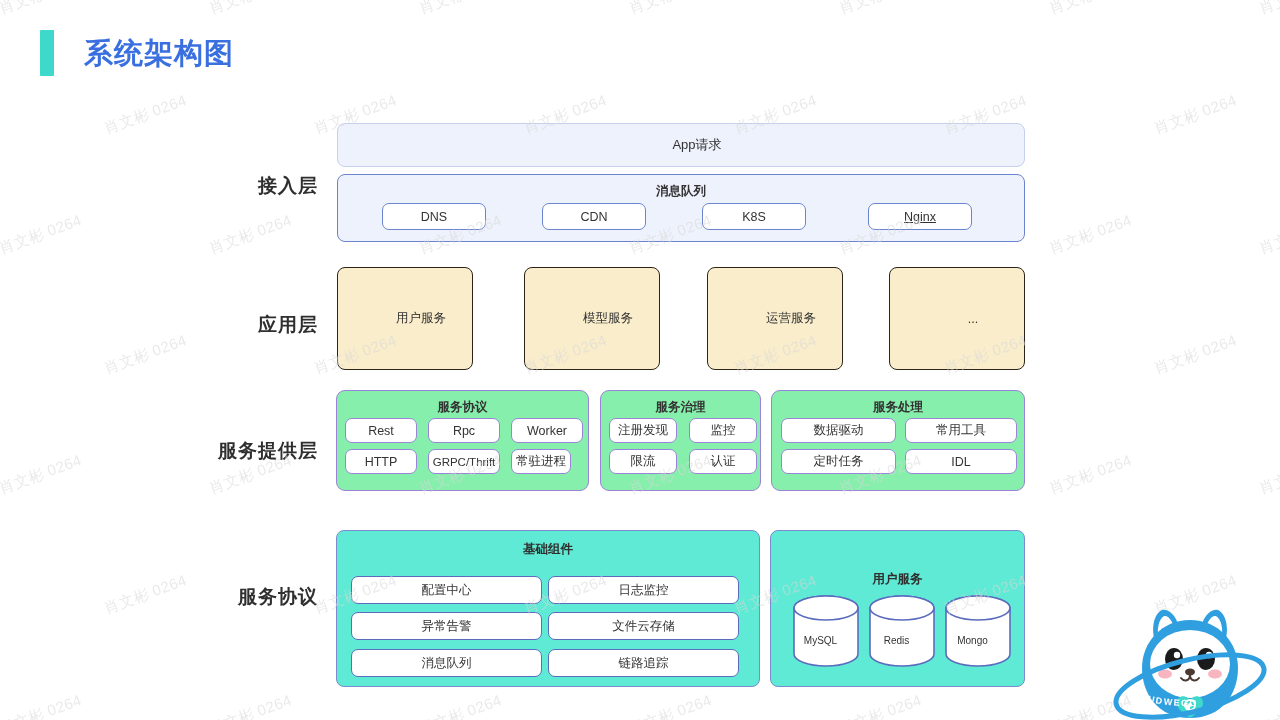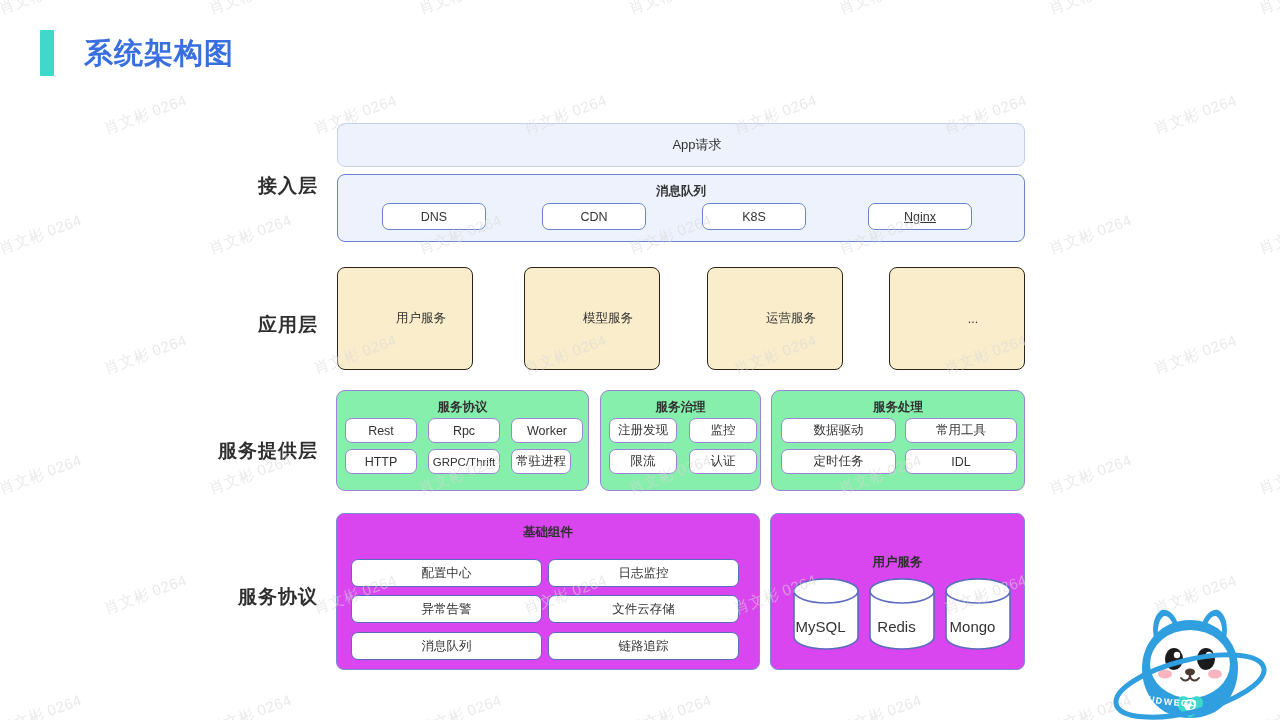--- a/index.html
+++ b/index.html
@@ -146,23 +146,24 @@
     border-radius: 7px;
     display: flex;
     align-items: center;
     justify-content: center;
     font-size: 12.5px;
     color: #333;
   }
 
   
   .base-group {
-    background: #d946ef;
+    background: #5eead4;
     border: 1.6px solid #7b8bd0;
     border-radius: 8px;
+    margin-top: 17px;
   }
   .pill-base {
     position: absolute;
     box-sizing: border-box;
     background: #ffffff;
     border: 1.5px solid #5b6cbe;
     border-radius: 7px;
     display: flex;
     align-items: center;
     justify-content: center;
@@ -174,21 +175,21 @@
     width: 66px;
     height: 72px;
   }
   .cyl svg { display: block; }
   .cyl-label {
     position: absolute;
     left: 0;
     right: 11px;
     top: 40px;
     text-align: center;
-    font-size: 15px;
+    font-size: 10px;
     color: #333;
   }
 
   
   #brand-logo {
     position: absolute;
     right: 6px;
     bottom: 0px;
     width: 168px;
     height: 118px;

